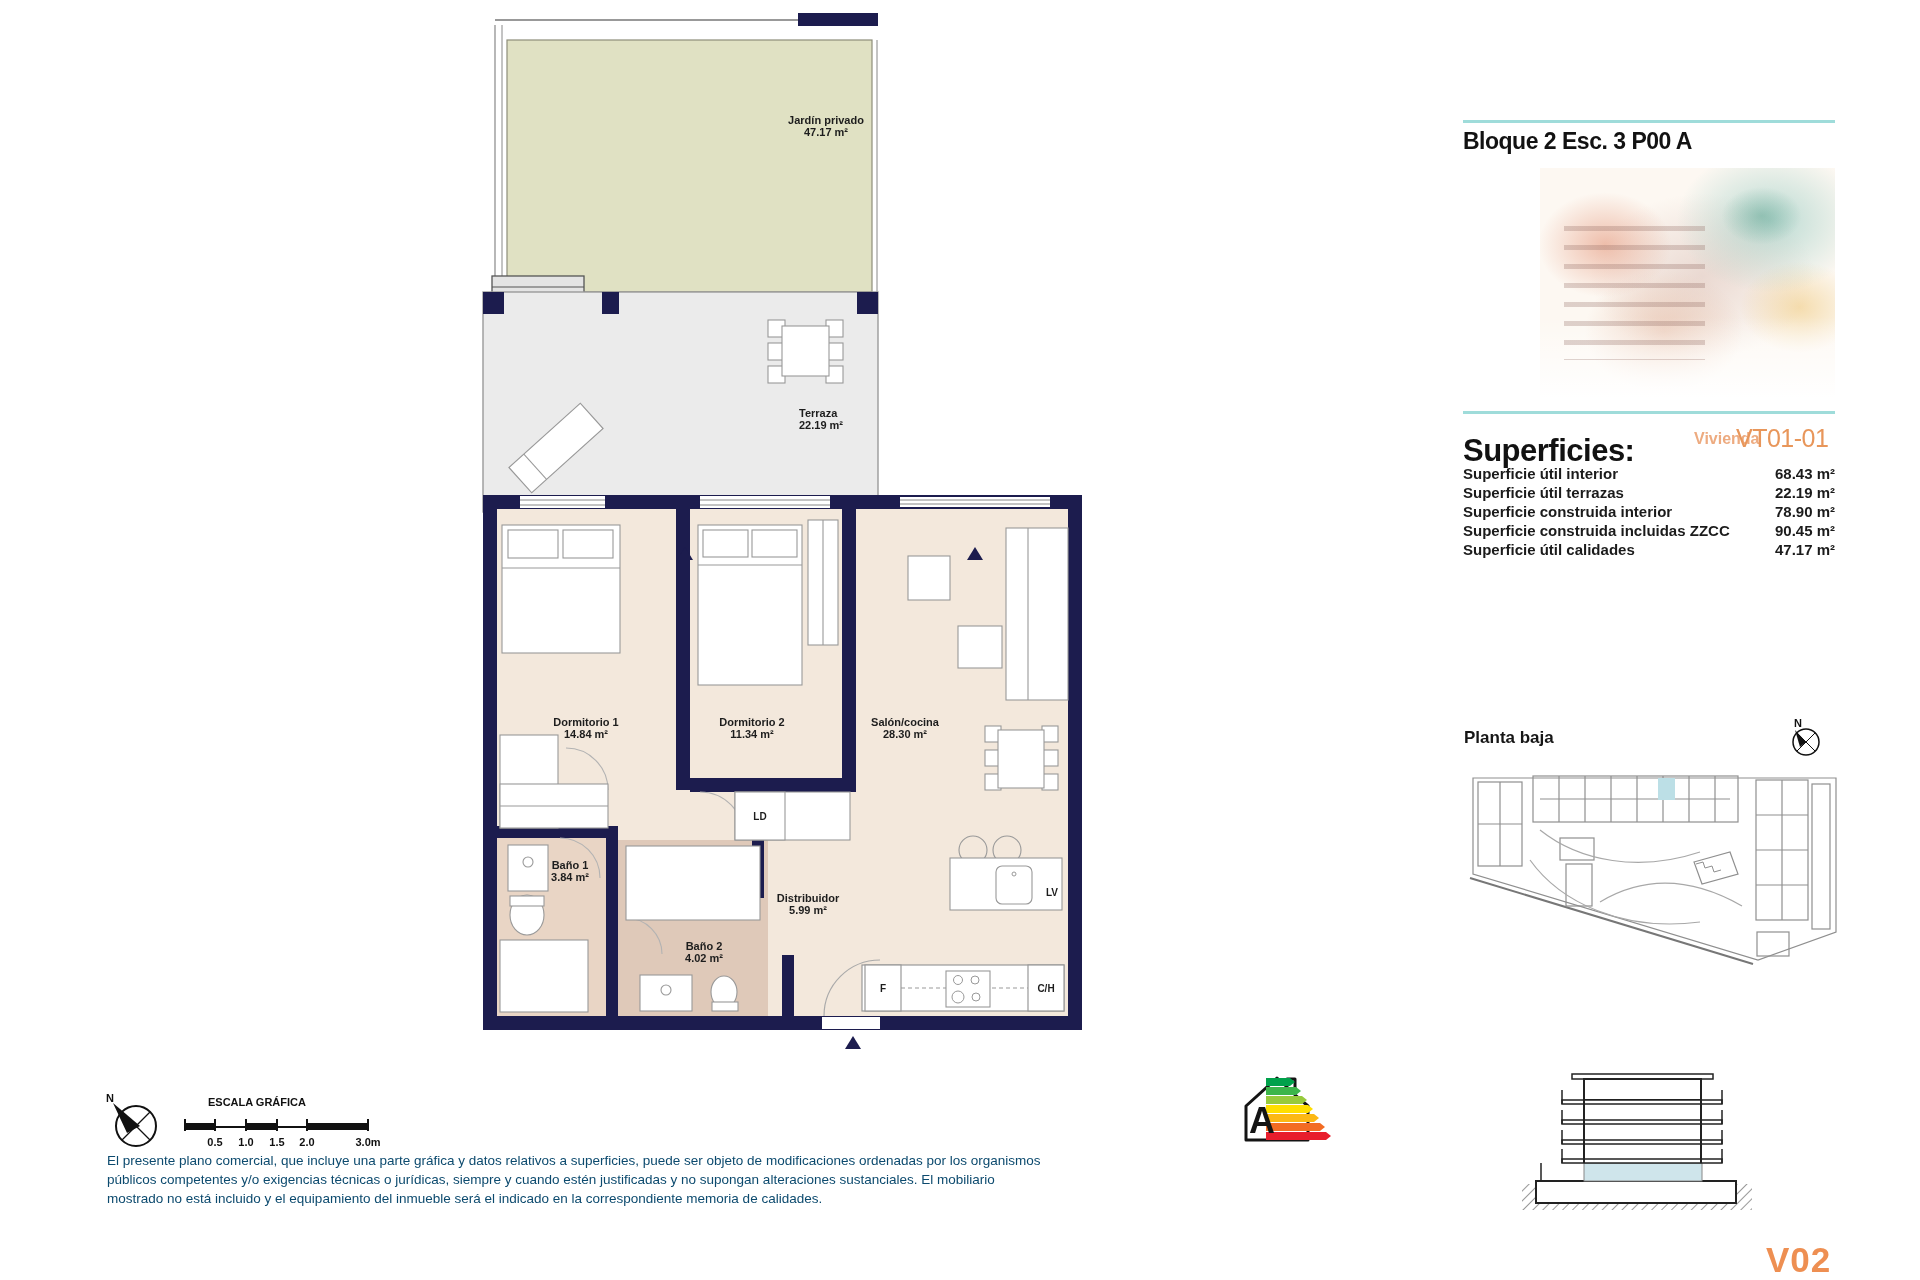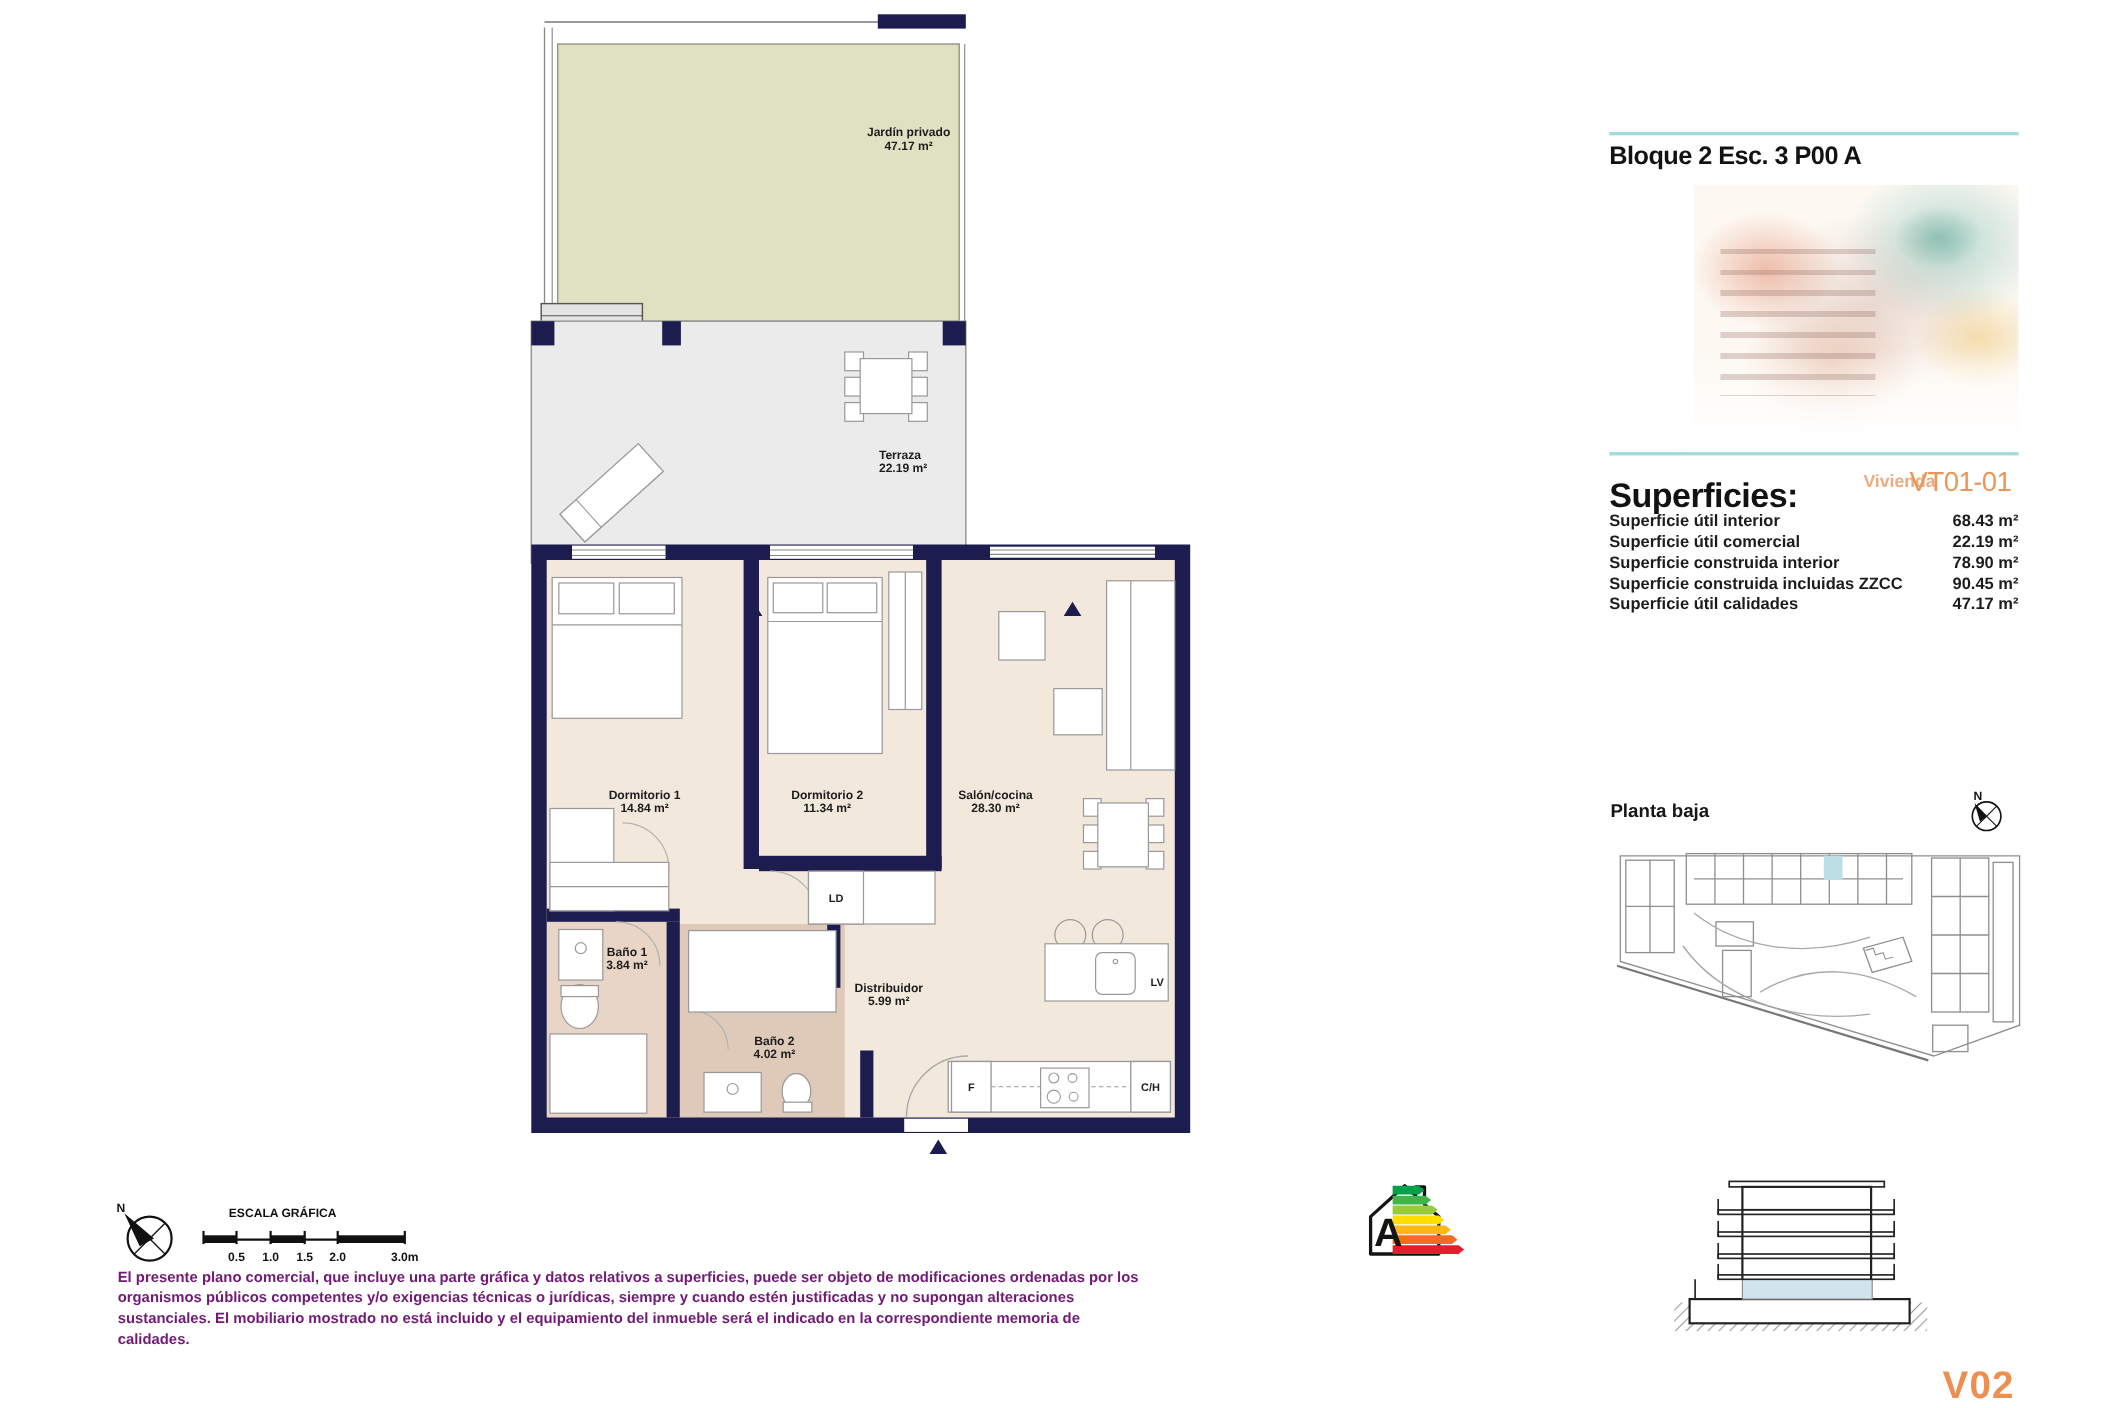--- a/index.html
+++ b/index.html
@@ -19,21 +19,21 @@
   .photo .floors{position:absolute;left:8%;top:24%;width:48%;height:56%;
       background:repeating-linear-gradient(180deg, rgba(140,100,92,.28) 0 5px, transparent 5px 19px);}
   .photo .palm{position:absolute;right:10%;top:8%;width:30%;height:40%;
       background:radial-gradient(60% 40% at 50% 30%, rgba(90,160,140,.45), transparent 75%);}
   .sup-heading{font-size:31px;font-weight:bold;color:#121212;letter-spacing:-0.5px;}
   .viv-label{font-size:16px;font-weight:bold;color:#edab80;margin-left:44px;}
   .viv-code{font-size:25px;font-weight:normal;color:#e8965a;letter-spacing:-0.5px;margin-left:24px;}
   .sup-row{display:flex;justify-content:space-between;font-size:15px;font-weight:bold;
            color:#1b1b1b;line-height:19px;}
   .planta-label{font-size:17px;font-weight:bold;color:#161616;}
-  .disclaimer{font-size:13.5px;font-weight:bold;color:#701a75;line-height:1.4;width:938px;}
+  .disclaimer{font-size:13.5px;font-weight:normal;color:#0c4a6e;line-height:1.4;width:938px;}
   .v02{font-size:35px;font-weight:bold;color:#ee8f52;letter-spacing:1px;}
   svg text{font-family:"Liberation Sans",sans-serif;}
   .room-label{font-size:11px;font-weight:bold;fill:#1d1d1d;}
   .small-label{font-size:10px;font-weight:bold;fill:#1d1d1d;}
   .tick-label{font-size:11px;font-weight:bold;fill:#111;}
 </style>
 </head>
 <body>
 
 <div class="page">
@@ -330,21 +330,21 @@
   <div class="abs sup-heading" style="left:1463px;top:433px;">Superficies:</div>
   <div class="abs viv-label" style="left:1650px;top:430px;">Vivienda</div>
   <div class="abs viv-code" style="left:1712px;top:424px;">VT01-01</div>
 
   <div class="abs" style="left:1463px;top:464px;width:372px;">
     <div class="sup-row">
       <span>Superficie útil interior</span>
       <span>68.43 m²</span>
     </div>
     <div class="sup-row">
-      <span>Superficie útil comercial</span>
+      <span>Superficie útil terrazas</span>
       <span>22.19 m²</span>
     </div>
     <div class="sup-row">
       <span>Superficie construida interior</span>
       <span>78.90 m²</span>
     </div>
     <div class="sup-row">
       <span>Superficie construida incluidas ZZCC</span>
       <span>90.45 m²</span>
     </div>

